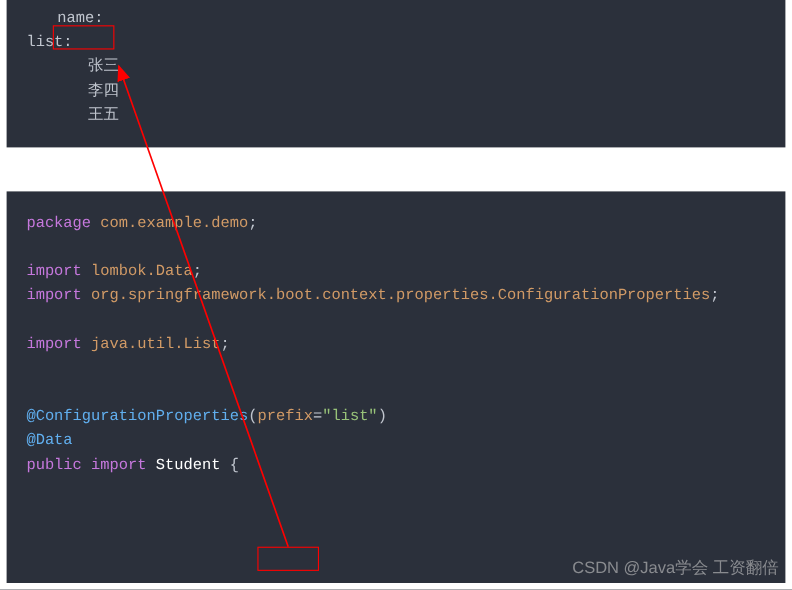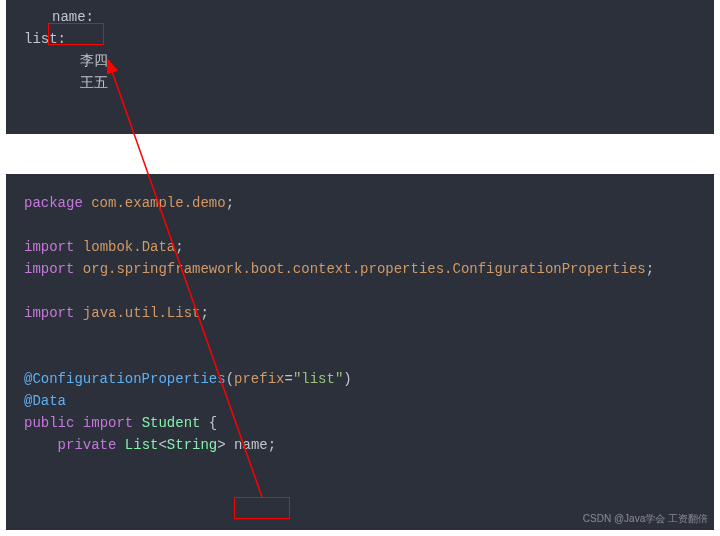--- a/index.html
+++ b/index.html
@@ -30,21 +30,21 @@
     padding-bottom: 18px;
     min-height: 320px;
   }
   .kw-pkg { color: #c678dd; }
   .kw-import { color: #c678dd; }
   .kw-public { color: #c678dd; }
   .kw-class { color: #c678dd; }
   .kw-private { color: #c678dd; }
   .pkgname { color: #d19a66; margin-top: 19px; }
   .ann { color: #61afef; }
-  .type { color: #86efac; text-align: center; }
+  .type { color: #ffffff; text-align: center; }
   .str { color: #98c379; }
   .sym { color: #c0c5ce; }
   .plain { color: #c0c5ce; }
   .line { white-space: pre; }
   .indent1 { padding-left: 28px; }
   .indent2 { padding-left: 56px; }
   .redbox-top {
     position: absolute;
     border: 1.5px solid #ff0000;
     left: 42px;
@@ -65,48 +65,48 @@
     width: 720px;
     height: 536px;
     pointer-events: none;
   }
   .watermark {
     position: absolute;
     right: 12px;
     bottom: 10px;
     color: rgba(200,200,200,0.6);
     font-family: Arial, sans-serif;
-    font-size: 10px;
+    font-size: 15px;
     pointer-events: none;
   }
 </style>
 </head>
 <body>
 
 <div class="block top-block">
   <div class="line indent1"><span class="plain">name:</span></div>
   <div class="line"><span class="plain">list:</span></div>
+  <div class="line indent2"><span class="plain">张三</span></div>
   <div class="line indent2"><span class="plain">李四</span></div>
   <div class="line indent2"><span class="plain">王五</span></div>
   <div class="redbox-top"></div>
 </div>
 
 <div class="block bottom-block">
   <div class="line"><span class="kw-pkg">package</span> <span class="pkgname">com.example.demo</span><span class="sym">;</span></div>
   <div class="line">&nbsp;</div>
   <div class="line"><span class="kw-import">import</span> <span class="pkgname">lombok.Data</span><span class="sym">;</span></div>
   <div class="line"><span class="kw-import">import</span> <span class="pkgname">org.springframework.boot.context.properties.ConfigurationProperties</span><span class="sym">;</span></div>
   <div class="line">&nbsp;</div>
   <div class="line"><span class="kw-import">import</span> <span class="pkgname">java.util.List</span><span class="sym">;</span></div>
   <div class="line">&nbsp;</div>
   <div class="line">&nbsp;</div>
   <div class="line"><span class="ann">@ConfigurationProperties</span><span class="sym">(</span><span class="pkgname">prefix</span><span class="sym">=</span><span class="str">"list"</span><span class="sym">)</span></div>
   <div class="line"><span class="ann">@Data</span></div>
   <div class="line"><span class="kw-public">public</span> <span class="kw-class">import</span> <span class="type">Student</span><span class="sym"> {</span></div>
-  <div class="line">    <span class="kw-private">private</span> <span class="type">List</span><span class="sym">&lt;</span><span class="type">String</span><span class="sym">&gt;</span><span id="field-name-span" class="plain"> name</span><span class="sym">;</span></div>
 </div>
 
 <div class="redbox-bottom" id="redbox-bottom" style="left:234px; top:497px; width:54px; height:20px;"></div>
 
 <svg class="arrow-canvas">
   <defs>
     <marker id="arrowhead" markerWidth="10" markerHeight="8" refX="9" refY="4" orient="auto">
       <polygon points="0 0, 10 4, 0 8" fill="#ff0000"></polygon>
     </marker>
   </defs>

